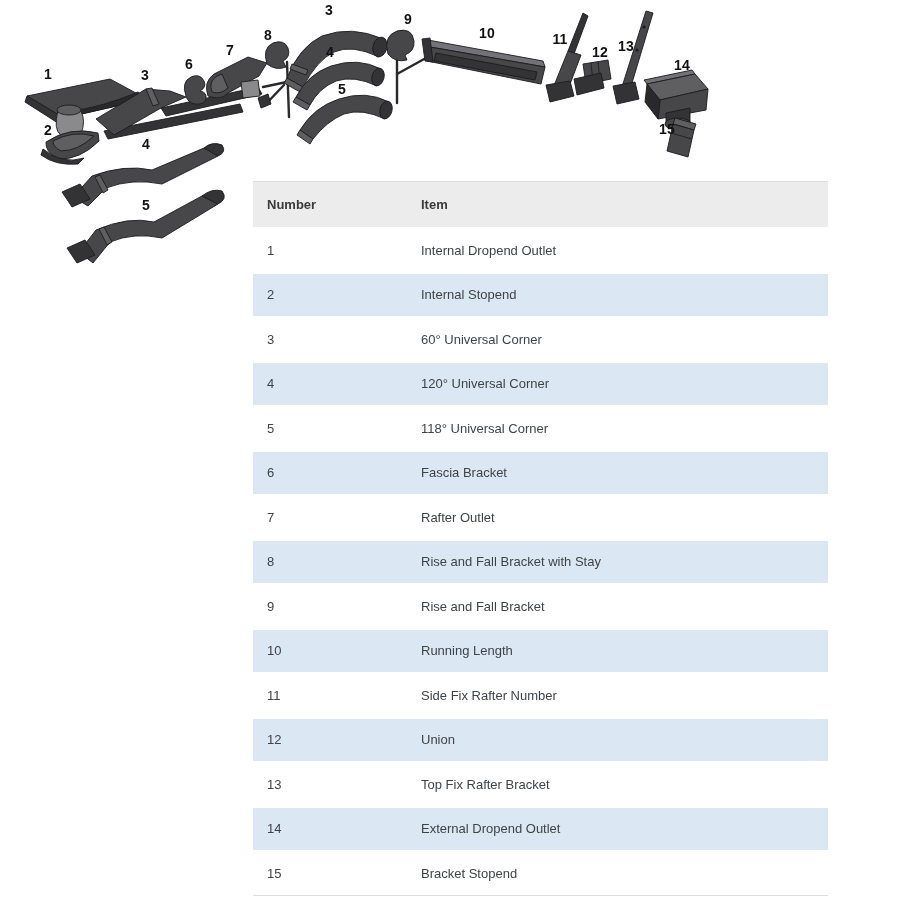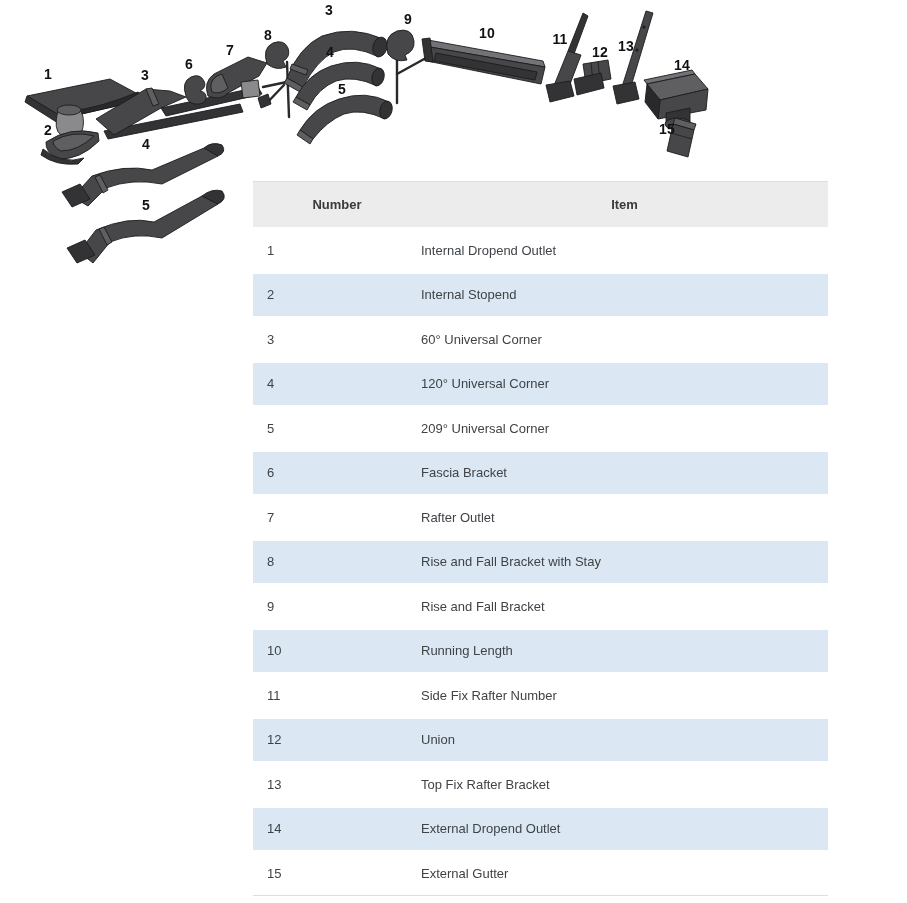--- a/index.html
+++ b/index.html
@@ -23,21 +23,21 @@
   }
   
   .parts-table{
     position:absolute;left:253px;top:181px;width:575px;
     border-collapse:collapse;table-layout:fixed;
     border-top:1px solid var(--table_border);
     border-bottom:1px solid var(--table_border);
     font-size:13px;color:var(--cell_text);
   }
   .parts-table th{
-    background:var(--header_bg);height:45px;text-align:center;
+    background:var(--header_bg);height:45px;text-align:left;
     padding:0 0 0 14px;font-weight:bold;color:var(--header_text);font-size:13px;
   }
   .parts-table col.col-number{width:154px;}
   .parts-table td{
     height:42.5px;padding:0 0 0 14px;border-top:2px solid #ffffff;
     white-space:nowrap;overflow:hidden;
   }
   .parts-table tbody tr:nth-child(even) td{background:var(--row_alt_bg);}
 </style>
 </head>
@@ -214,21 +214,21 @@
         <tr>
           <td>3</td>
           <td>60° Universal Corner</td>
         </tr>
         <tr>
           <td>4</td>
           <td>120° Universal Corner</td>
         </tr>
         <tr>
           <td>5</td>
-          <td>209° Universal Corner</td>
+          <td>118° Universal Corner</td>
         </tr>
         <tr>
           <td>6</td>
           <td>Fascia Bracket</td>
         </tr>
         <tr>
           <td>7</td>
           <td>Rafter Outlet</td>
         </tr>
         <tr>
@@ -254,18 +254,18 @@
         <tr>
           <td>13</td>
           <td>Top Fix Rafter Bracket</td>
         </tr>
         <tr>
           <td>14</td>
           <td>External Dropend Outlet</td>
         </tr>
         <tr>
           <td>15</td>
-          <td>External Gutter</td>
+          <td>Bracket Stopend</td>
         </tr>
       </tbody>
   </table>
 
 </div>
 
 </body></html>

